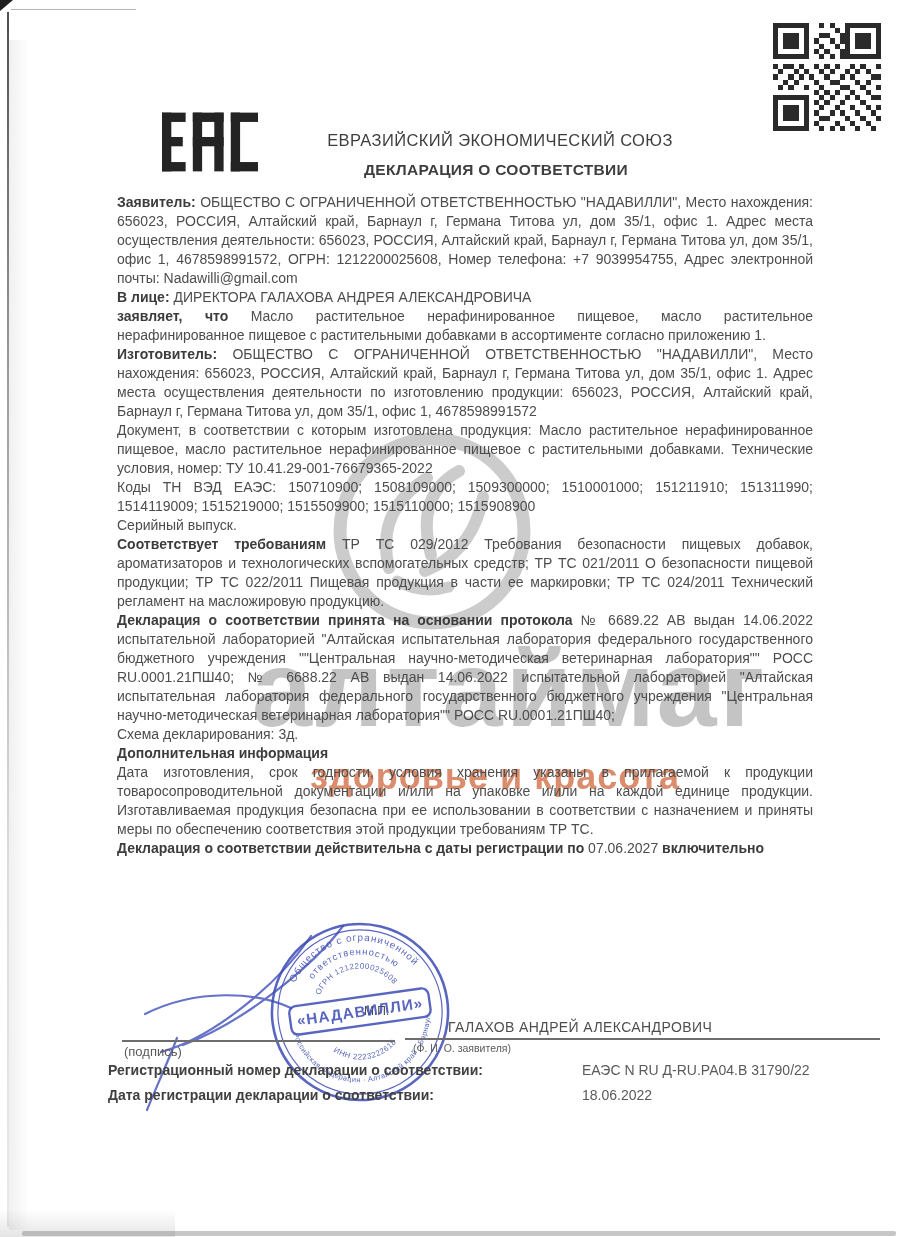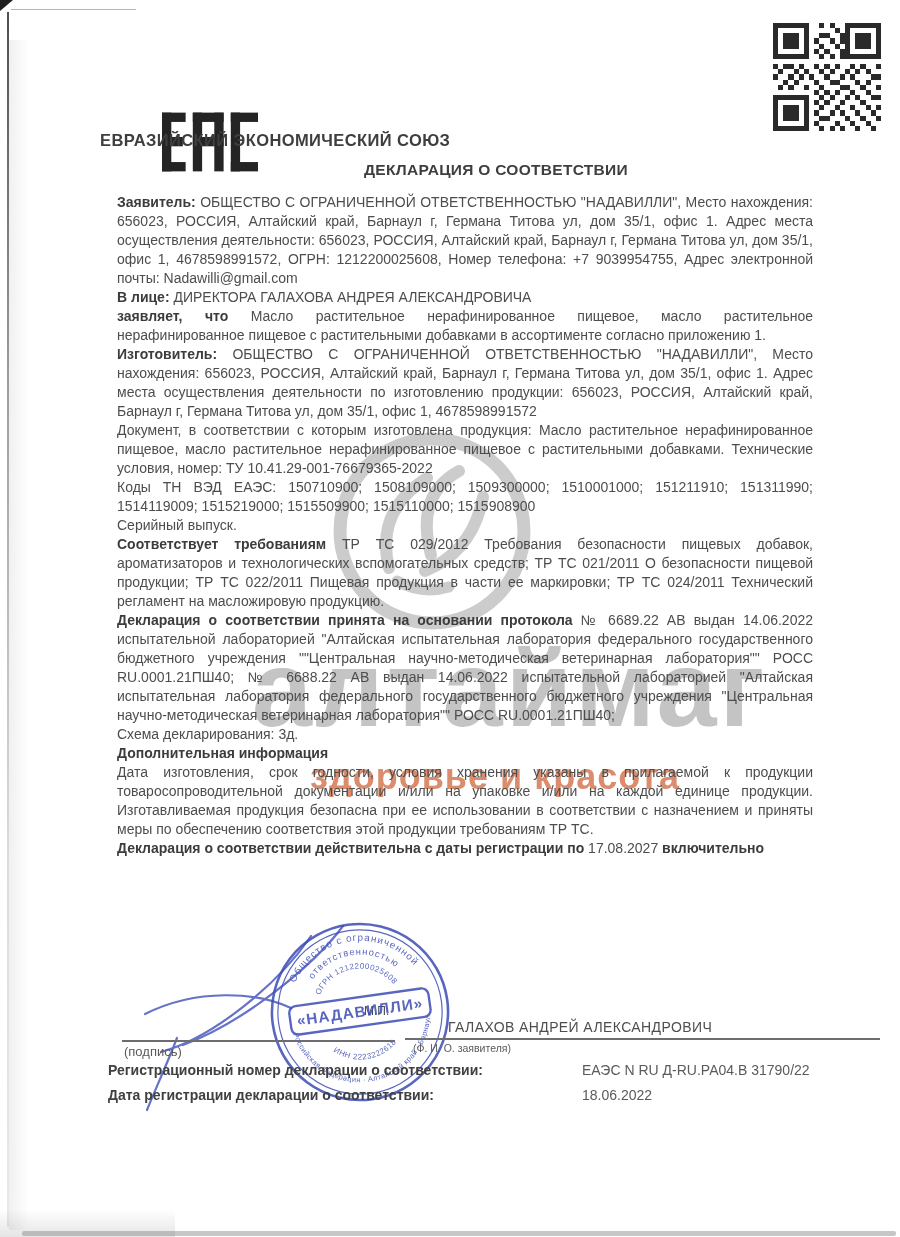--- a/index.html
+++ b/index.html
@@ -14,22 +14,22 @@
     background:linear-gradient(#4f4f4f, #9c9c9c 30%, #dcdcdc 70%, #e9e9e9); }
   .edge-soft-left { position:absolute; left:9px; top:40px; width:20px; height:1190px;
     background:linear-gradient(to right, rgba(0,0,0,0.06), rgba(0,0,0,0)); }
   .edge-top { position:absolute; left:11px; top:9px; width:125px; height:1px; background:#b5b5b5; }
   .foot-shadow { position:absolute; left:0; bottom:0; width:175px; height:28px;
     background:linear-gradient(to top, rgba(0,0,0,0.10), rgba(0,0,0,0)); }
   .bottom-edge { position:absolute; left:22px; right:4px; bottom:1px; height:5px;
     background:#8d8d8d; opacity:.5; border-radius:2px; }
   
   .eac-logo { position:absolute; left:162px; top:100px; }
-  .title1 { position:absolute; left:100px; right:0; top:131px; text-align:left;
-    font-weight:bold; font-size:16.5px; letter-spacing:.4px; color:#3e3e3e; }
+  .title1 { position:absolute; left:100px; right:0; top:131px; text-align:center;
+    font-weight:normal; font-size:16.5px; letter-spacing:.4px; color:#3e3e3e; }
   .title2 { position:absolute; left:100px; right:8px; top:161px; text-align:center;
     font-weight:bold; font-size:15.5px; letter-spacing:.3px; color:#3e3e3e; }
   .qr { position:absolute; left:773px; top:23px; }
   
   .wm-logo { position:absolute; left:327px; top:423px; opacity:.5; }
   .wm-title { position:absolute; left:252px; top:633px; font-size:108px; line-height:112px;
     font-weight:bold; color:#9e9e9e; opacity:.6; letter-spacing:3px; }
   .wm-sub { position:absolute; left:310px; top:756px; font-size:36px; font-weight:bold;
     color:#c2410c; opacity:.6; letter-spacing:1px; }
   
@@ -119,21 +119,21 @@
     <p class="mt8"><span class="b">заявляет, что</span> <span>Масло растительное нерафинированное пищевое, масло растительное нерафинированное пищевое с растительными добавками в ассортименте согласно приложению 1.</span></p>
     <p><span class="b">Изготовитель:</span> <span>ОБЩЕСТВО С ОГРАНИЧЕННОЙ ОТВЕТСТВЕННОСТЬЮ "НАДАВИЛЛИ", Место нахождения: 656023, РОССИЯ, Алтайский край, Барнаул г, Германа Титова ул, дом 35/1, офис 1. Адрес места осуществления деятельности по изготовлению продукции: 656023, РОССИЯ, Алтайский край, Барнаул г, Германа Титова ул, дом 35/1, офис 1, 4678598991572</span></p>
     <p><span>Документ, в соответствии с которым изготовлена продукция: Масло растительное нерафинированное пищевое, масло растительное нерафинированное пищевое с растительными добавками. Технические условия, номер: ТУ 10.41.29-001-76679365-2022</span></p>
     <p><span>Коды ТН ВЭД ЕАЭС: 150710900; 1508109000; 1509300000; 1510001000; 151211910; 151311990; 1514119009; 1515219000; 1515509900; 1515110000; 1515908900</span></p>
     <p><span>Серийный выпуск.</span></p>
     <p class="mt6"><span class="b">Соответствует требованиям</span> <span>ТР ТС 029/2012 Требования безопасности пищевых добавок, ароматизаторов и технологических вспомогательных средств; ТР ТС 021/2011 О безопасности пищевой продукции; ТР ТС 022/2011 Пищевая продукция в части ее маркировки; ТР ТС 024/2011 Технический регламент на масложировую продукцию.</span></p>
     <p class="mt6"><span class="b">Декларация о соответствии принята на основании протокола</span> <span>№ 6689.22 АВ выдан 14.06.2022 испытательной лабораторией "Алтайская испытательная лаборатория федерального государственного бюджетного учреждения ""Центральная научно-методическая ветеринарная лаборатория"" РОСС RU.0001.21ПШ40; № 6688.22 АВ выдан 14.06.2022 испытательной лабораторией "Алтайская испытательная лаборатория федерального государственного бюджетного учреждения "Центральная научно-методическая ветеринарная лаборатория"" РОСС RU.0001.21ПШ40;</span></p>
     <p><span>Схема декларирования: 3д.</span></p>
     <p class="mt10 b">Дополнительная информация</p>
     <p><span>Дата изготовления, срок годности, условия хранения указаны в прилагаемой к продукции товаросопроводительной документации и/или на упаковке и/или на каждой единице продукции. Изготавливаемая продукция безопасна при ее использовании в соответствии с назначением и приняты меры по обеспечению соответствия этой продукции требованиям ТР ТС.</span></p>
-    <p class="mt9"><span class="b">Декларация о соответствии действительна с даты регистрации по</span> <span>17.08.2027</span> <span class="b">включительно</span></p>
+    <p class="mt9"><span class="b">Декларация о соответствии действительна с даты регистрации по</span> <span>07.06.2027</span> <span class="b">включительно</span></p>
   </div>
 
   <div class="mp-label">М.П.</div>
 
   <svg class="sig-svg" width="360" height="210" viewBox="0 0 360 210">
     <g fill="none" stroke="#5563c1" stroke-width="2.2" stroke-linecap="round" opacity=".9">
       <path d="M 238,14 C 210,52 140,110 78,133"></path>
       <path d="M 206,24 C 175,70 110,125 56,140"></path>
       <path d="M 40,102 C 92,76 152,80 186,96"></path>
       <path d="M 72,126 C 62,152 50,178 42,198"></path>

